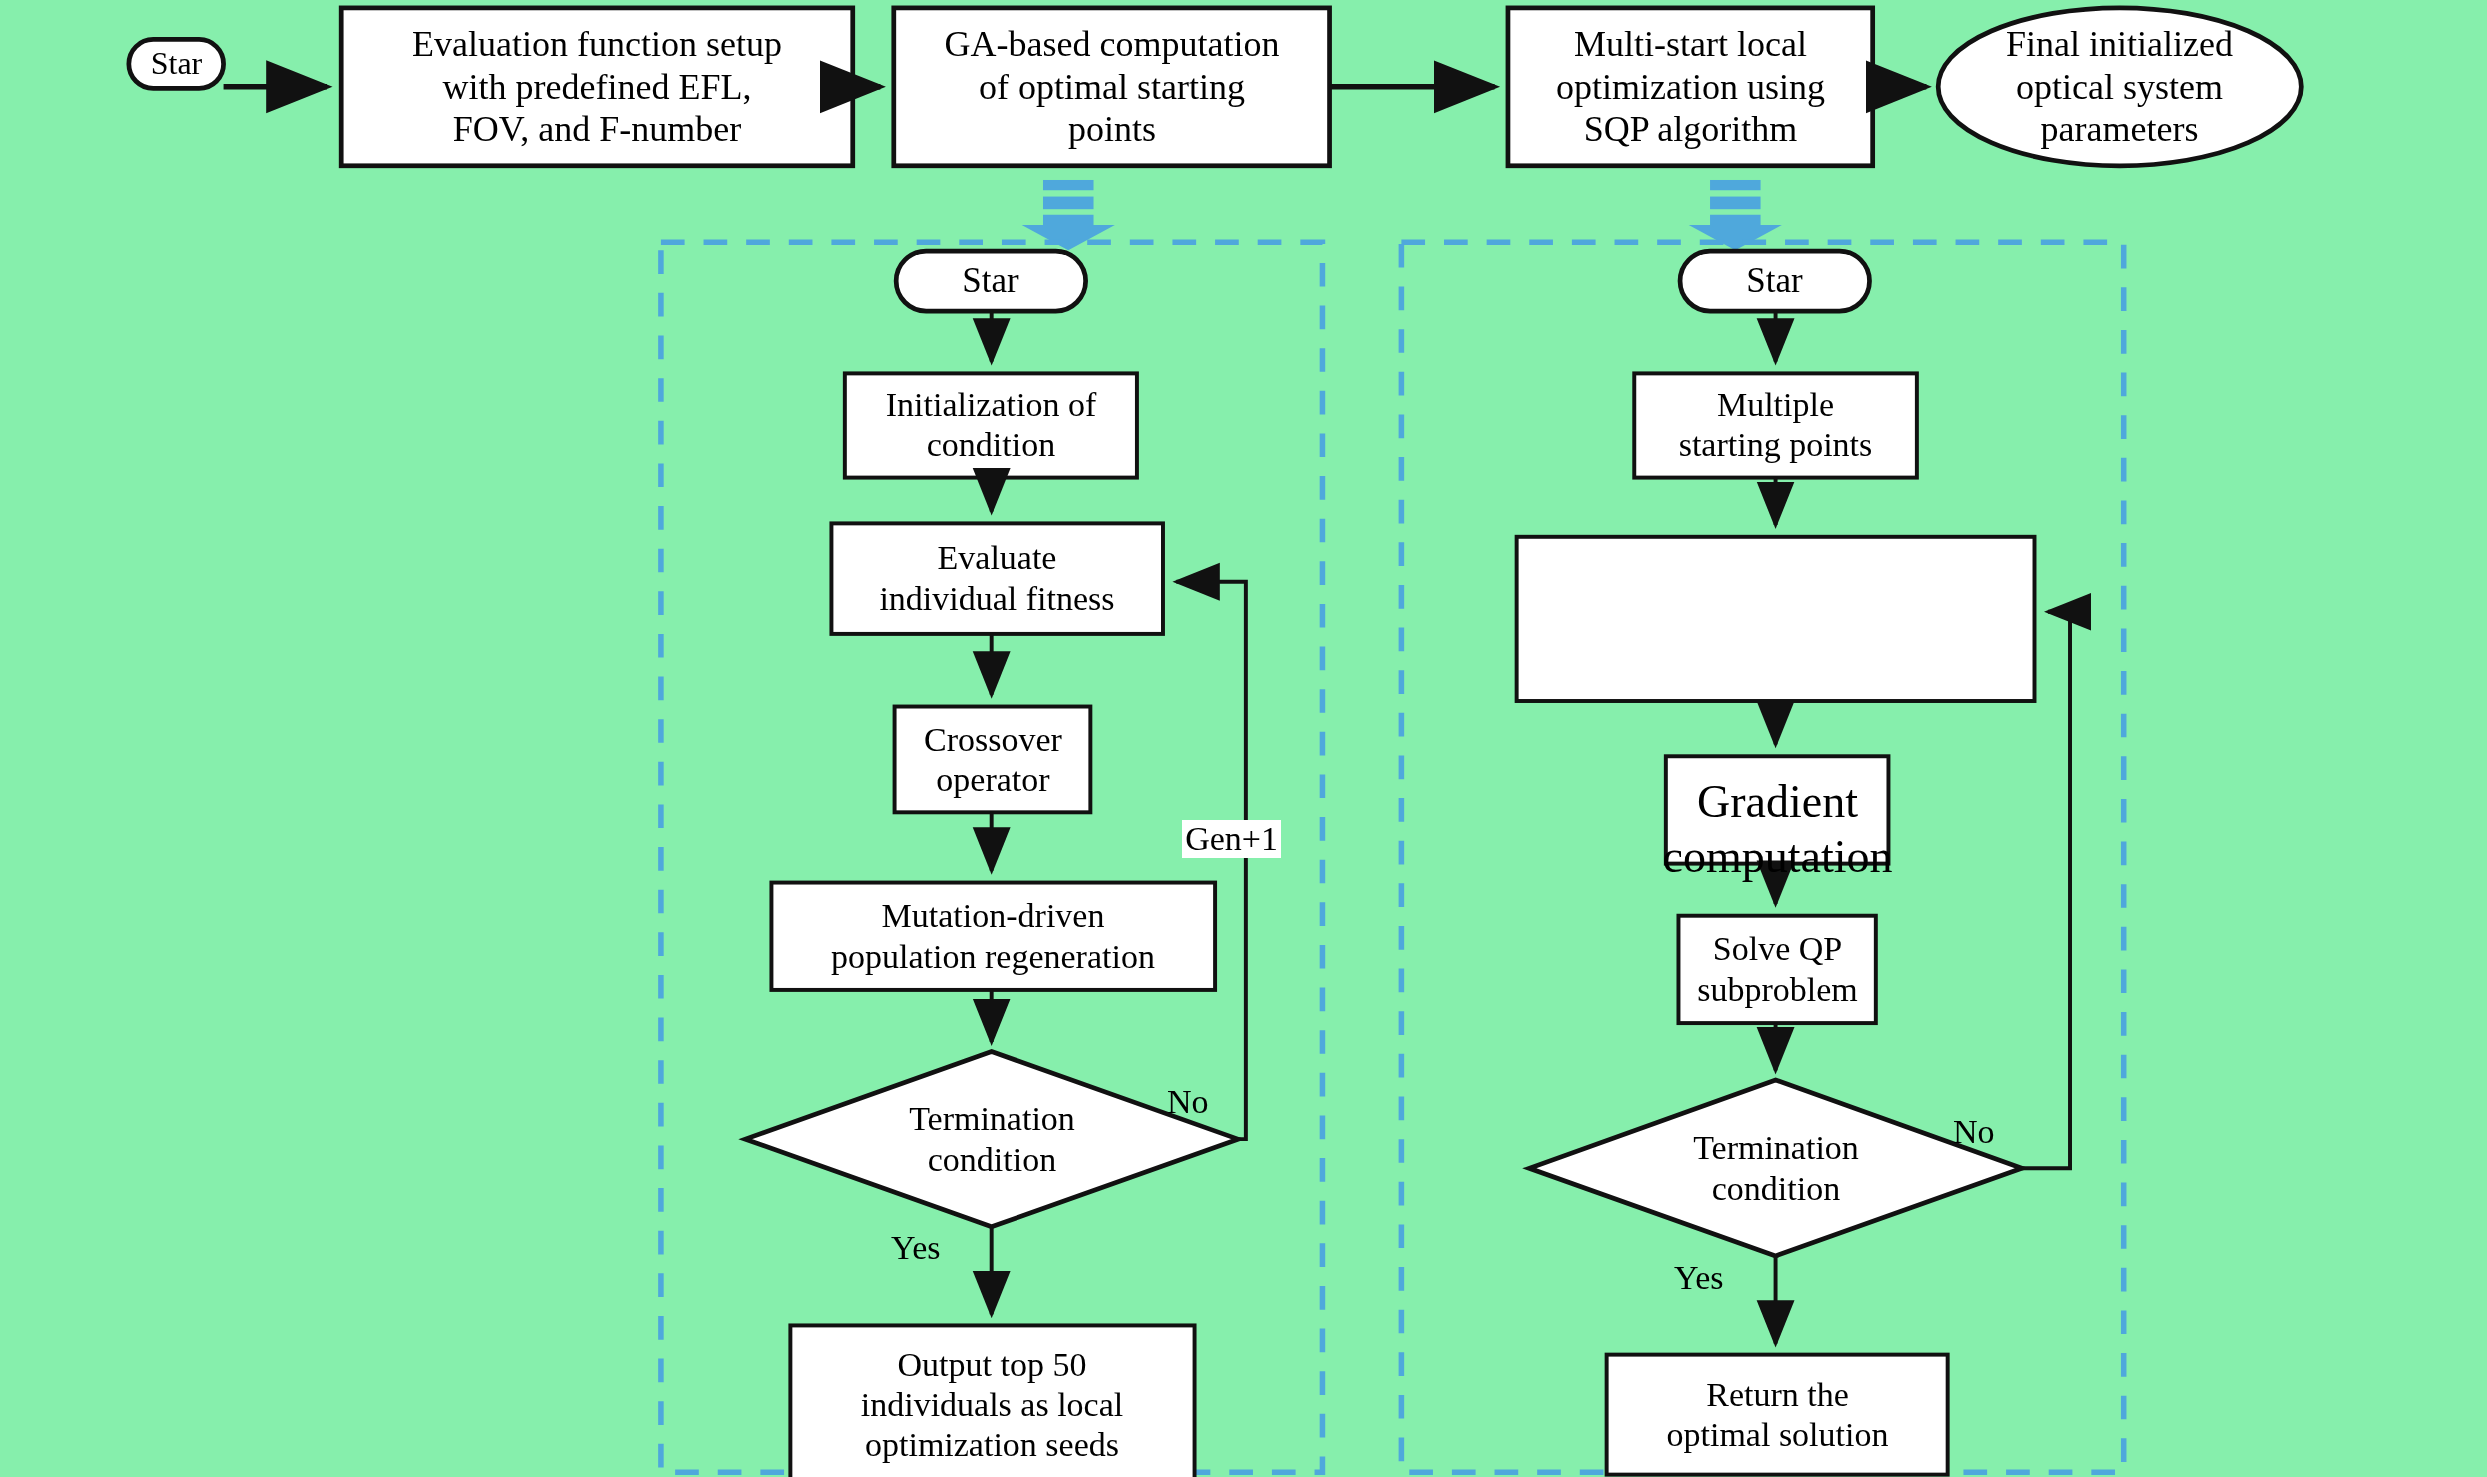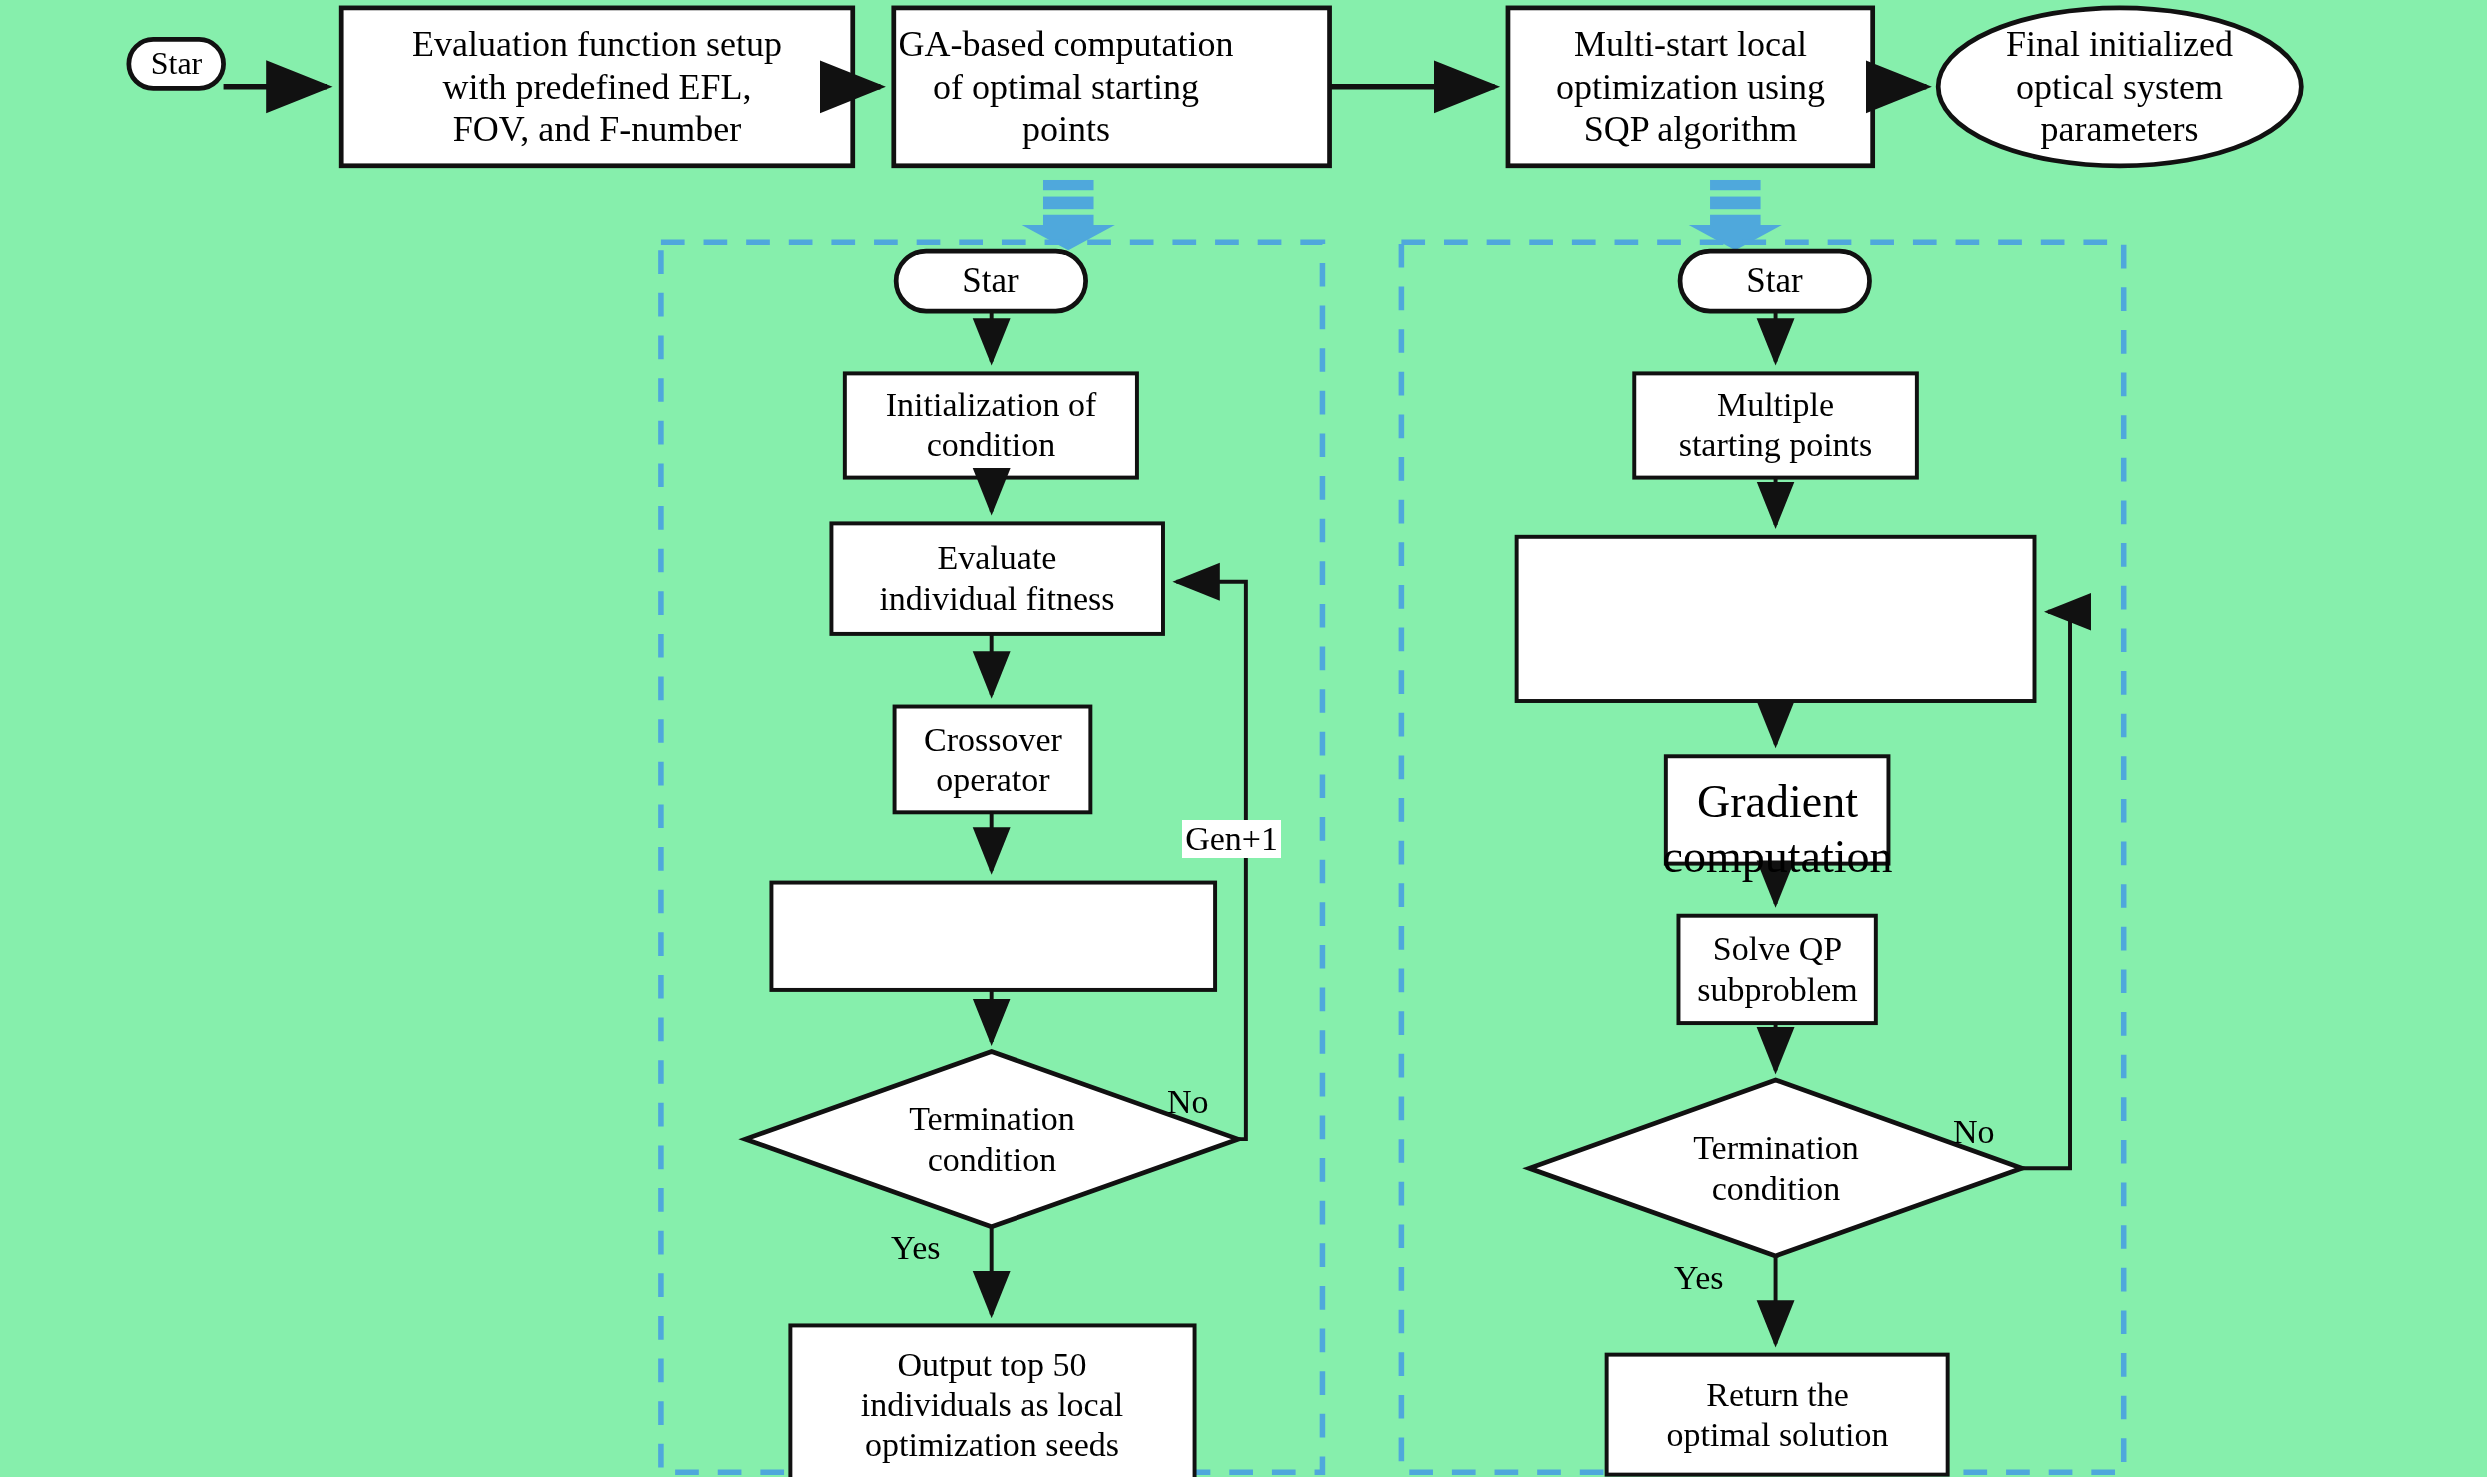--- a/index.html
+++ b/index.html
@@ -102,21 +102,21 @@
     <line x1="2249" y1="1591" x2="2249" y2="1702" stroke="#111" stroke-width="5" marker-end="url(#arw)"></line>
     <path d="M2561,1480 L2622,1480 L2622,775 L2594,775" fill="none" stroke="#111" stroke-width="5" marker-end="url(#arw)"></path>
   </svg>
 
   <div class="node-label" style="left:129px;top:39px;width:95px;height:49px;font-size:32px;">Star</div>
 
   <div class="node-label" style="left:341px;top:8px;width:512px;height:158px;font-size:36px;">Evaluation function setup
 with predefined EFL,
 FOV, and F-number</div>
 
-  <div class="node-label" style="left:848px;top:8px;width:436px;height:158px;font-size:36px;">GA-based computation
+  <div class="node-label" style="left:894px;top:8px;width:436px;height:158px;font-size:36px;">GA-based computation
 of optimal starting
 points</div>
 
   <div class="node-label" style="left:1508px;top:8px;width:365px;height:158px;font-size:36px;">Multi-start local
 optimization using
 SQP algorithm</div>
 
   <div class="node-label" style="left:1938px;top:8px;width:363px;height:158px;font-size:36px;">Final initialized
 optical system
 parameters</div>
@@ -125,20 +125,22 @@
 
   <div class="node-label" style="left:845px;top:373px;width:292px;height:104px;font-size:34px;">Initialization of
 condition</div>
 
   <div class="node-label" style="left:831px;top:523px;width:332px;height:111px;font-size:34px;">Evaluate
 individual fitness</div>
 
   <div class="node-label" style="left:895px;top:707px;width:196px;height:106px;font-size:34px;">Crossover
 operator</div>
 
+  <div class="node-label" style="left:771px;top:883px;width:444px;height:107px;font-size:34px;">Mutation-driven
+population regeneration</div>
 
   <div class="node-label" style="left:850px;top:1084px;width:284px;height:111px;font-size:34px;">Termination
 condition</div>
 
   <div class="node-label" style="left:790px;top:1326px;width:404px;height:158px;font-size:34px;">Output top 50
 individuals as local
 optimization seeds</div>
 
   <div class="edge-label" style="left:1167px;top:1083px;font-size:34px;">No</div>
 

